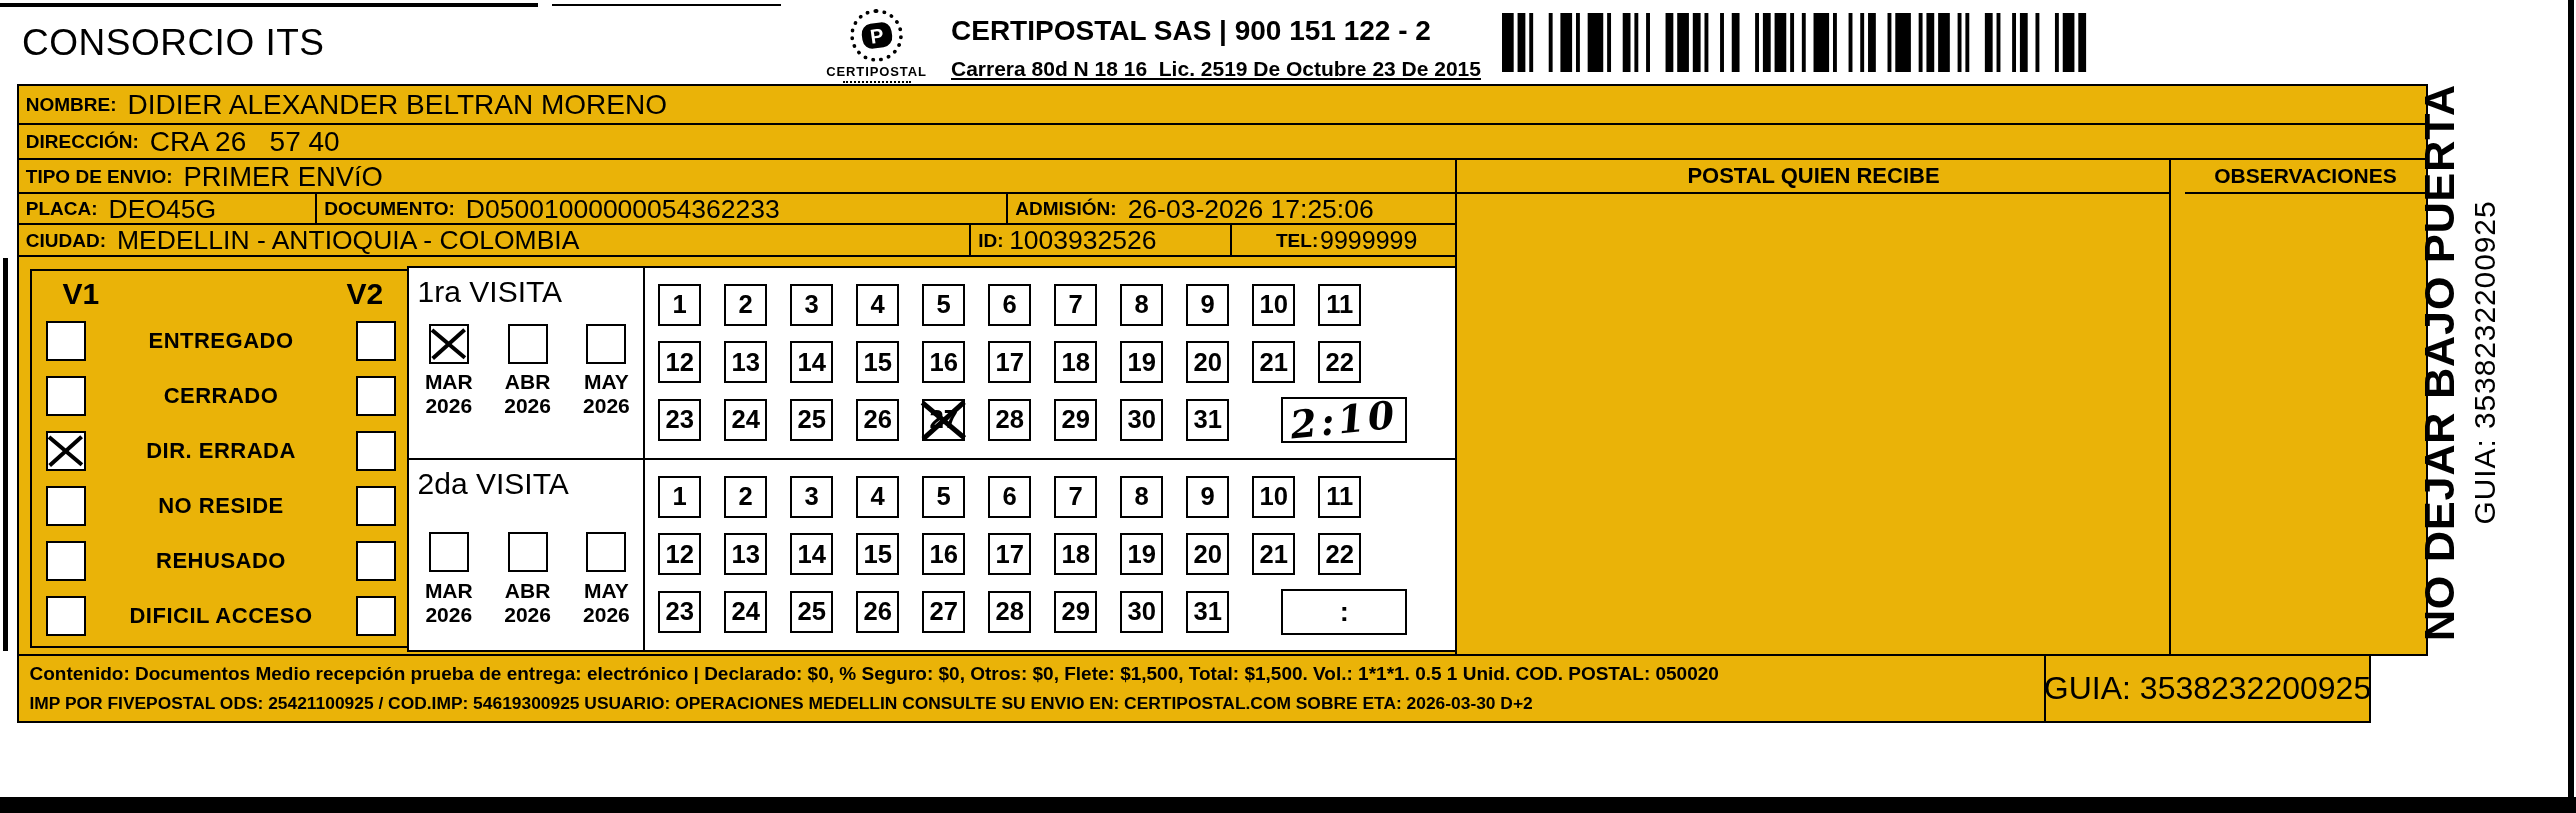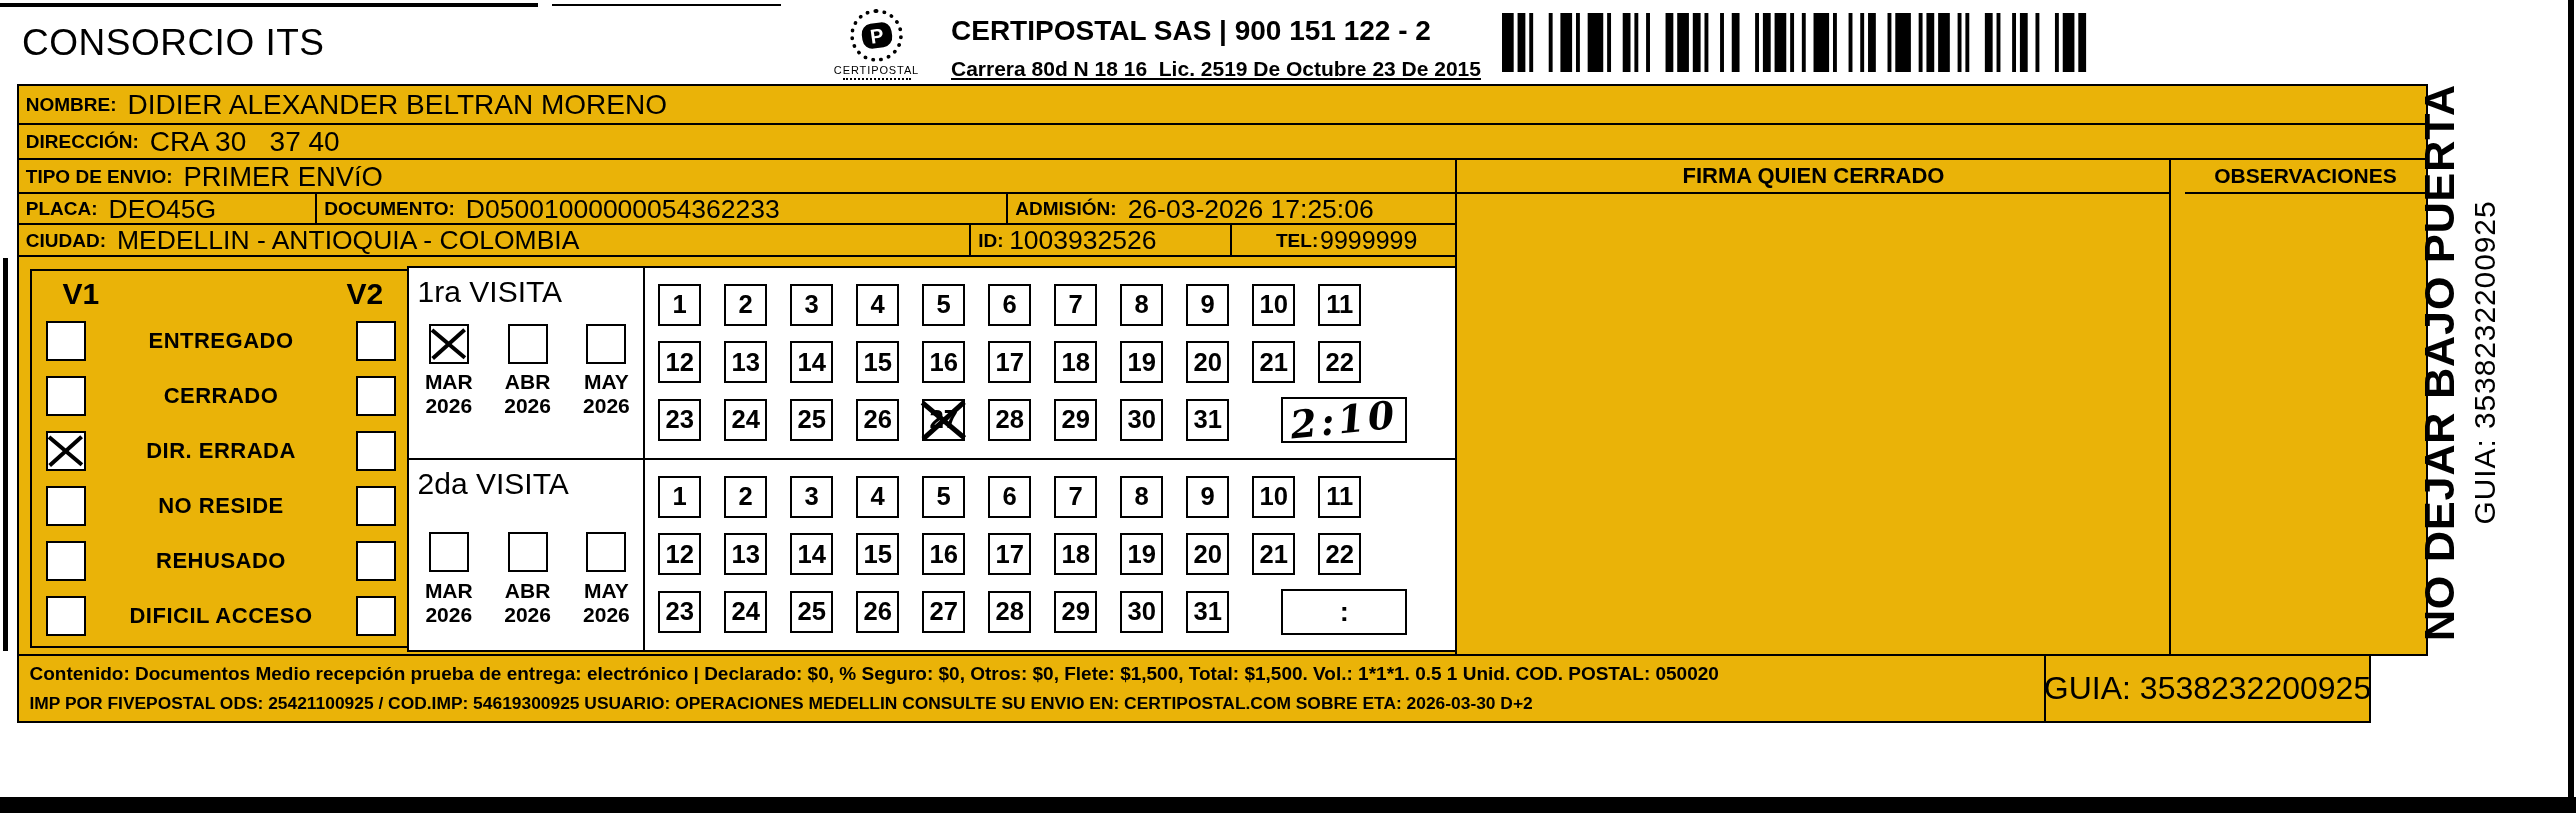--- a/index.html
+++ b/index.html
@@ -13,21 +13,21 @@
   .artifact { position:absolute; background:#000; }
 
   
   #company { left:22px; top:22px; font-size:37px; letter-spacing:0.5px; }
   #nit-block { left:318px; top:12.8px; font-size:25.6px; font-weight:bold; line-height:33px; white-space:pre; }
   #logo { left:817px; top:9.1px; width:119px; text-align:center; }
   .logo-circle { width:53px; height:53px; border:4.6px dotted #000; border-radius:50%; margin:0 auto;
                  display:flex; align-items:center; justify-content:center; }
   .logo-p { background:#000; color:#fff; font-weight:bold; font-size:20px; line-height:20px;
             padding:2.7px 8.2px; border-radius:10px; transform:rotate(-8deg); }
-  .logo-name { font-size:11px; font-weight:normal; letter-spacing:0.9px; margin-top:2px; }
+  .logo-name { font-size:13px; font-weight:bold; letter-spacing:0.9px; margin-top:2px; }
   .logo-sub { width:68px; margin:1.8px auto 0; border-bottom:2.7px dotted #000; }
   #certi-block { left:951px; top:14.6px; }
   #certi-line1 { font-size:28px; font-weight:bold; }
   #certi-line2 { font-size:21px; font-weight:bold; margin-top:10px; white-space:pre;text-decoration:underline; }
   #barcode { left:1502px; top:12.8px; width:588px; height:59px; }
 
   
   .field-row { display:flex; align-items:center; gap:11px; padding-left:7.3px; }
   .lbl { font-weight:bold; font-size:19px; white-space:pre; flex:0 0 auto; }
   .val { font-size:27.4px; white-space:pre; }
@@ -180,21 +180,21 @@
         <rect x="144" y="0" width="3" height="10"></rect>
         <rect x="148" y="0" width="2" height="10"></rect>
       </svg></div>
 
   <div class="box field-row" id="row-nombre">
     <span class="lbl">NOMBRE:</span>
     <span class="val" style="font-size:28px">DIDIER ALEXANDER BELTRAN MORENO</span>
   </div>
   <div class="box field-row" id="row-direccion">
     <span class="lbl">DIRECCIÓN:</span>
-    <span class="val" style="font-size:28px">CRA 30   37 40</span>
+    <span class="val" style="font-size:28px">CRA 26   57 40</span>
   </div>
   <div class="box field-row" id="row-tipo">
     <span class="lbl">TIPO DE ENVIO:</span>
     <span class="val">PRIMER ENVíO</span>
   </div>
   <div class="box field-row" id="cell-placa">
     <span class="lbl">PLACA:</span>
     <span class="val">DEO45G</span>
   </div>
   <div class="box field-row" id="cell-documento">
@@ -503,21 +503,21 @@
             <span class="day-num">31</span>
           </span>
           <span class="time-box">
             <span class="time-colon">:</span>
           </span>
         </div>
       </div>
   </div>
 
   <div class="box" id="col-firma">
-    <div class="col-header">FIRMA QUIEN CERRADO</div>
+    <div class="col-header">POSTAL QUIEN RECIBE</div>
   </div>
   <div class="box" id="col-obs">
     <div class="col-header">OBSERVACIONES</div>
   </div>
 
   <div class="box" id="footer-box">
     <div id="footer-line1">Contenido: Documentos Medio recepción prueba de entrega: electrónico | Declarado: $0, % Seguro: $0, Otros: $0, Flete: $1,500, Total: $1,500. Vol.: 1*1*1. 0.5  1 Unid. COD. POSTAL: 050020</div>
     <div id="footer-line2">IMP POR FIVEPOSTAL ODS: 25421100925 / COD.IMP: 54619300925 USUARIO: OPERACIONES MEDELLIN CONSULTE SU ENVIO EN: CERTIPOSTAL.COM SOBRE ETA: 2026-03-30 D+2</div>
   </div>
   <div class="box" id="footer-guia">GUIA: 3538232200925</div>

